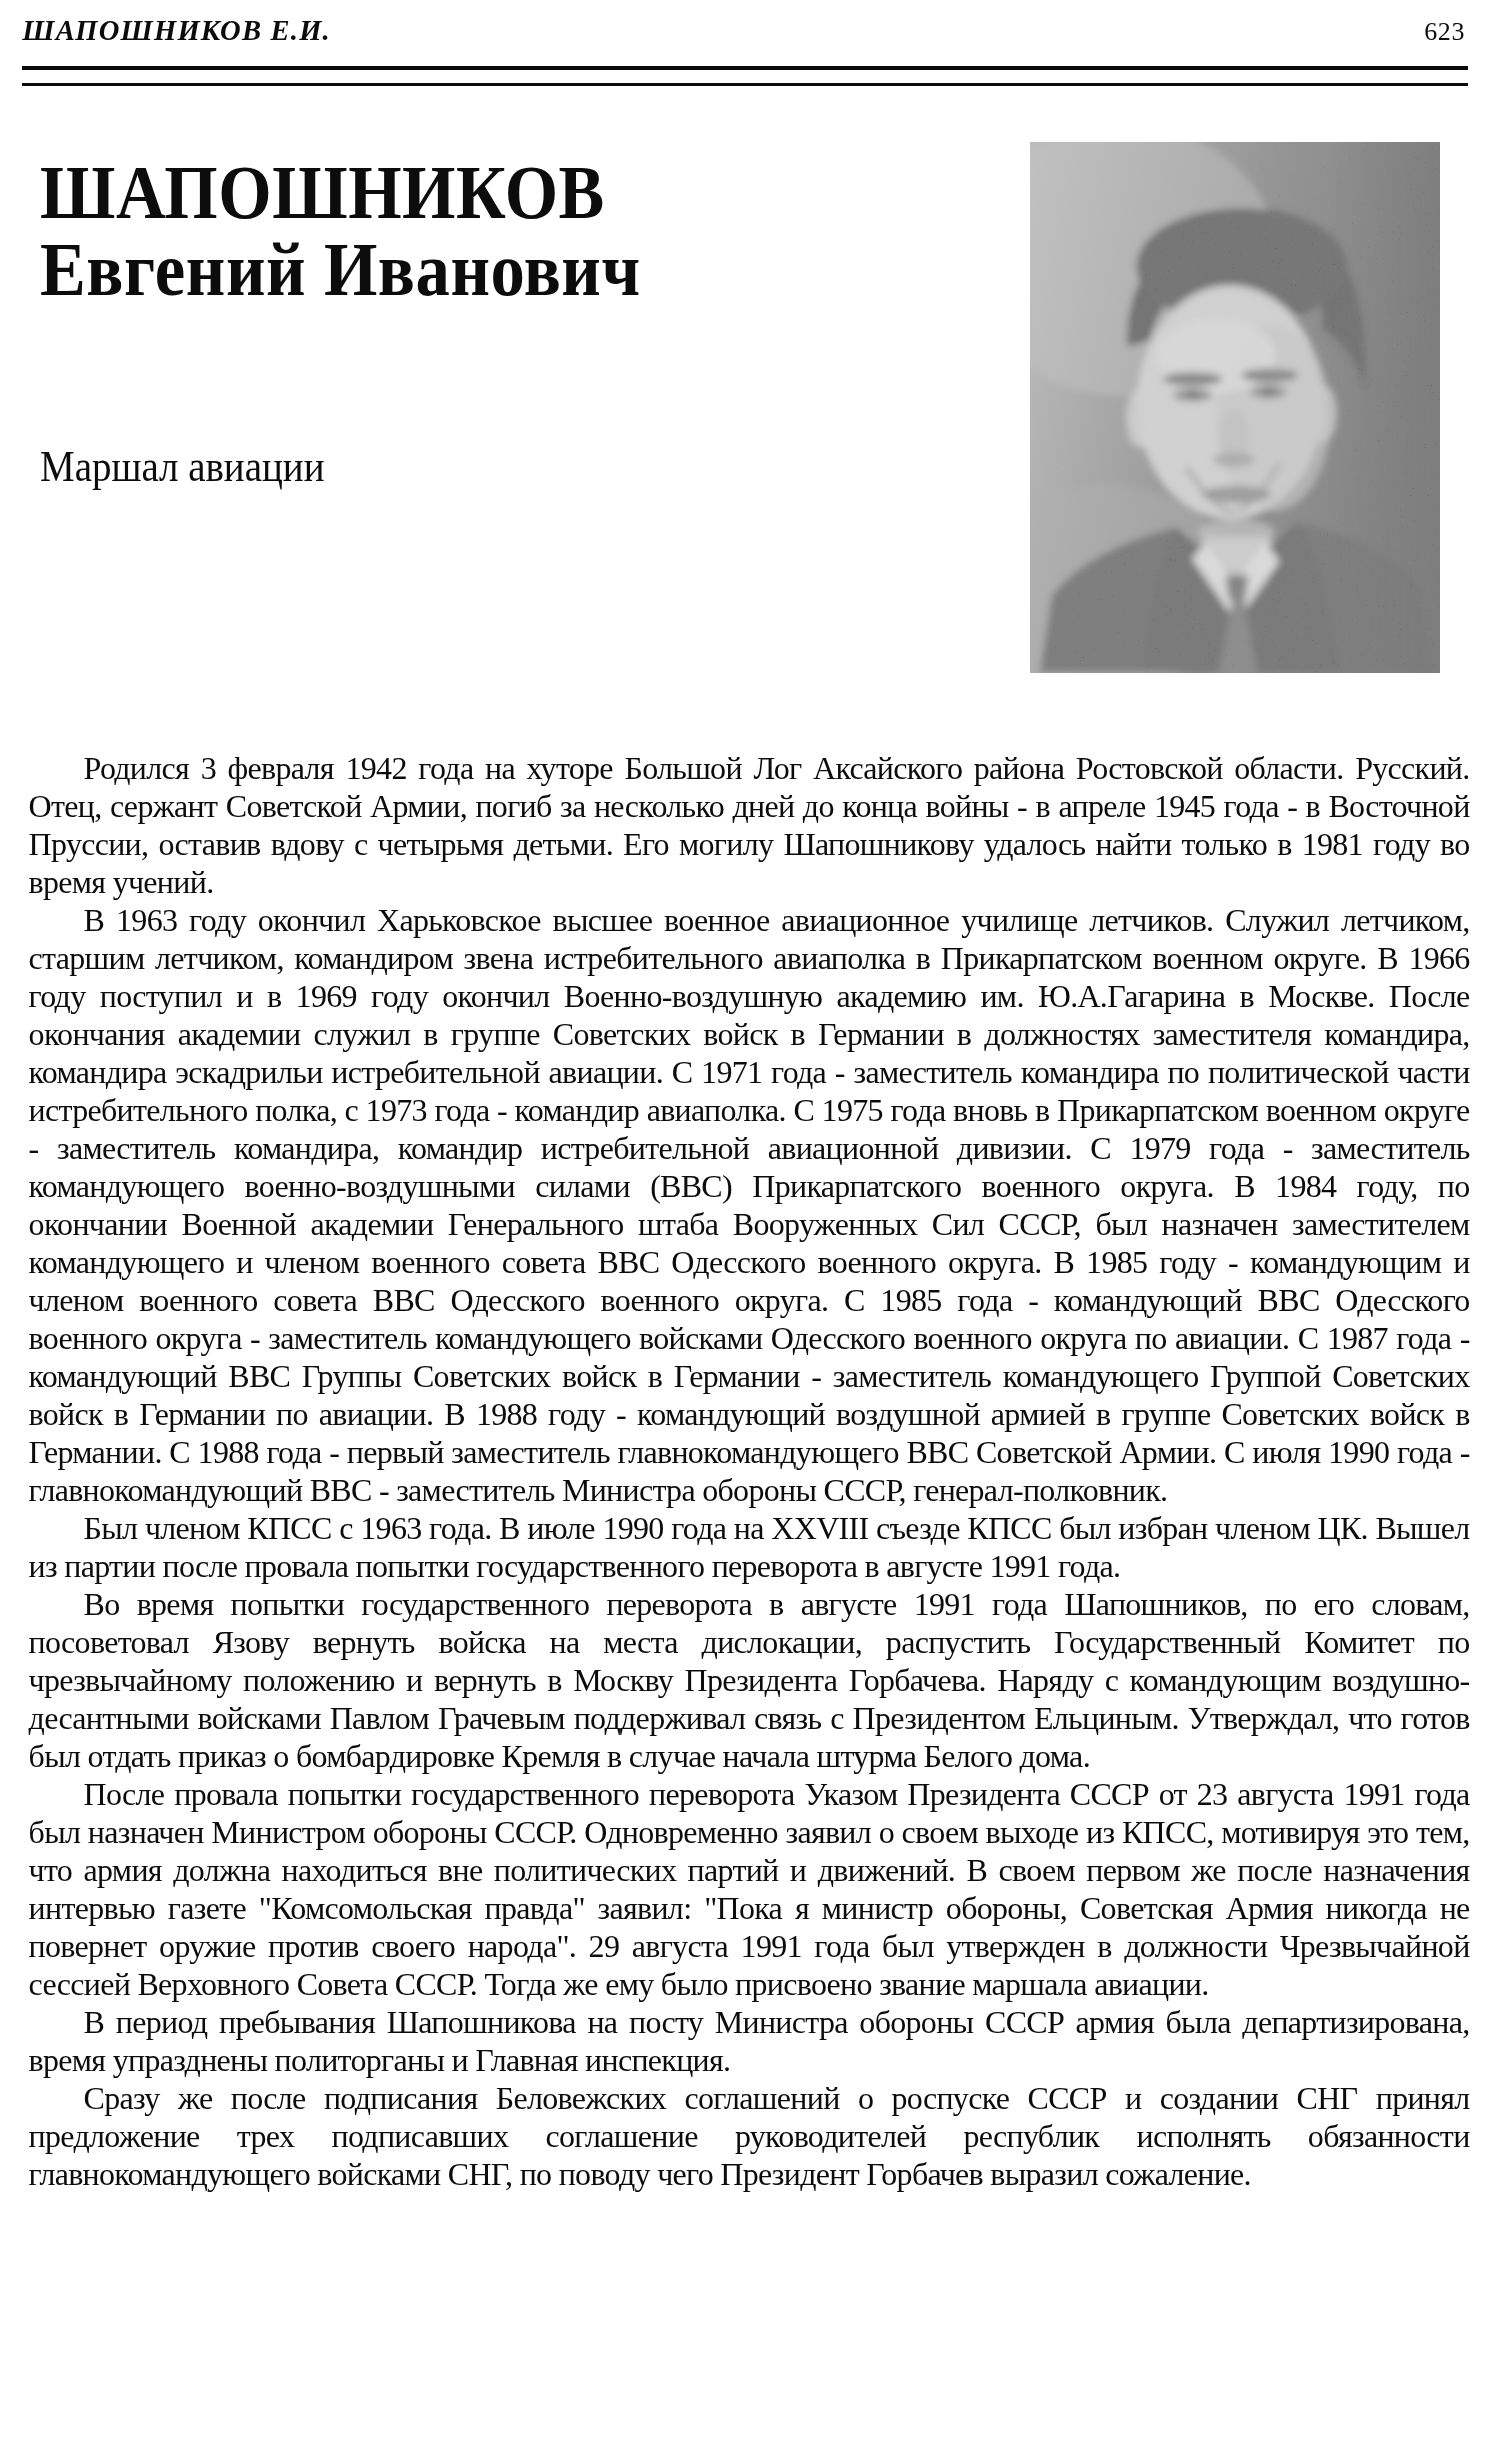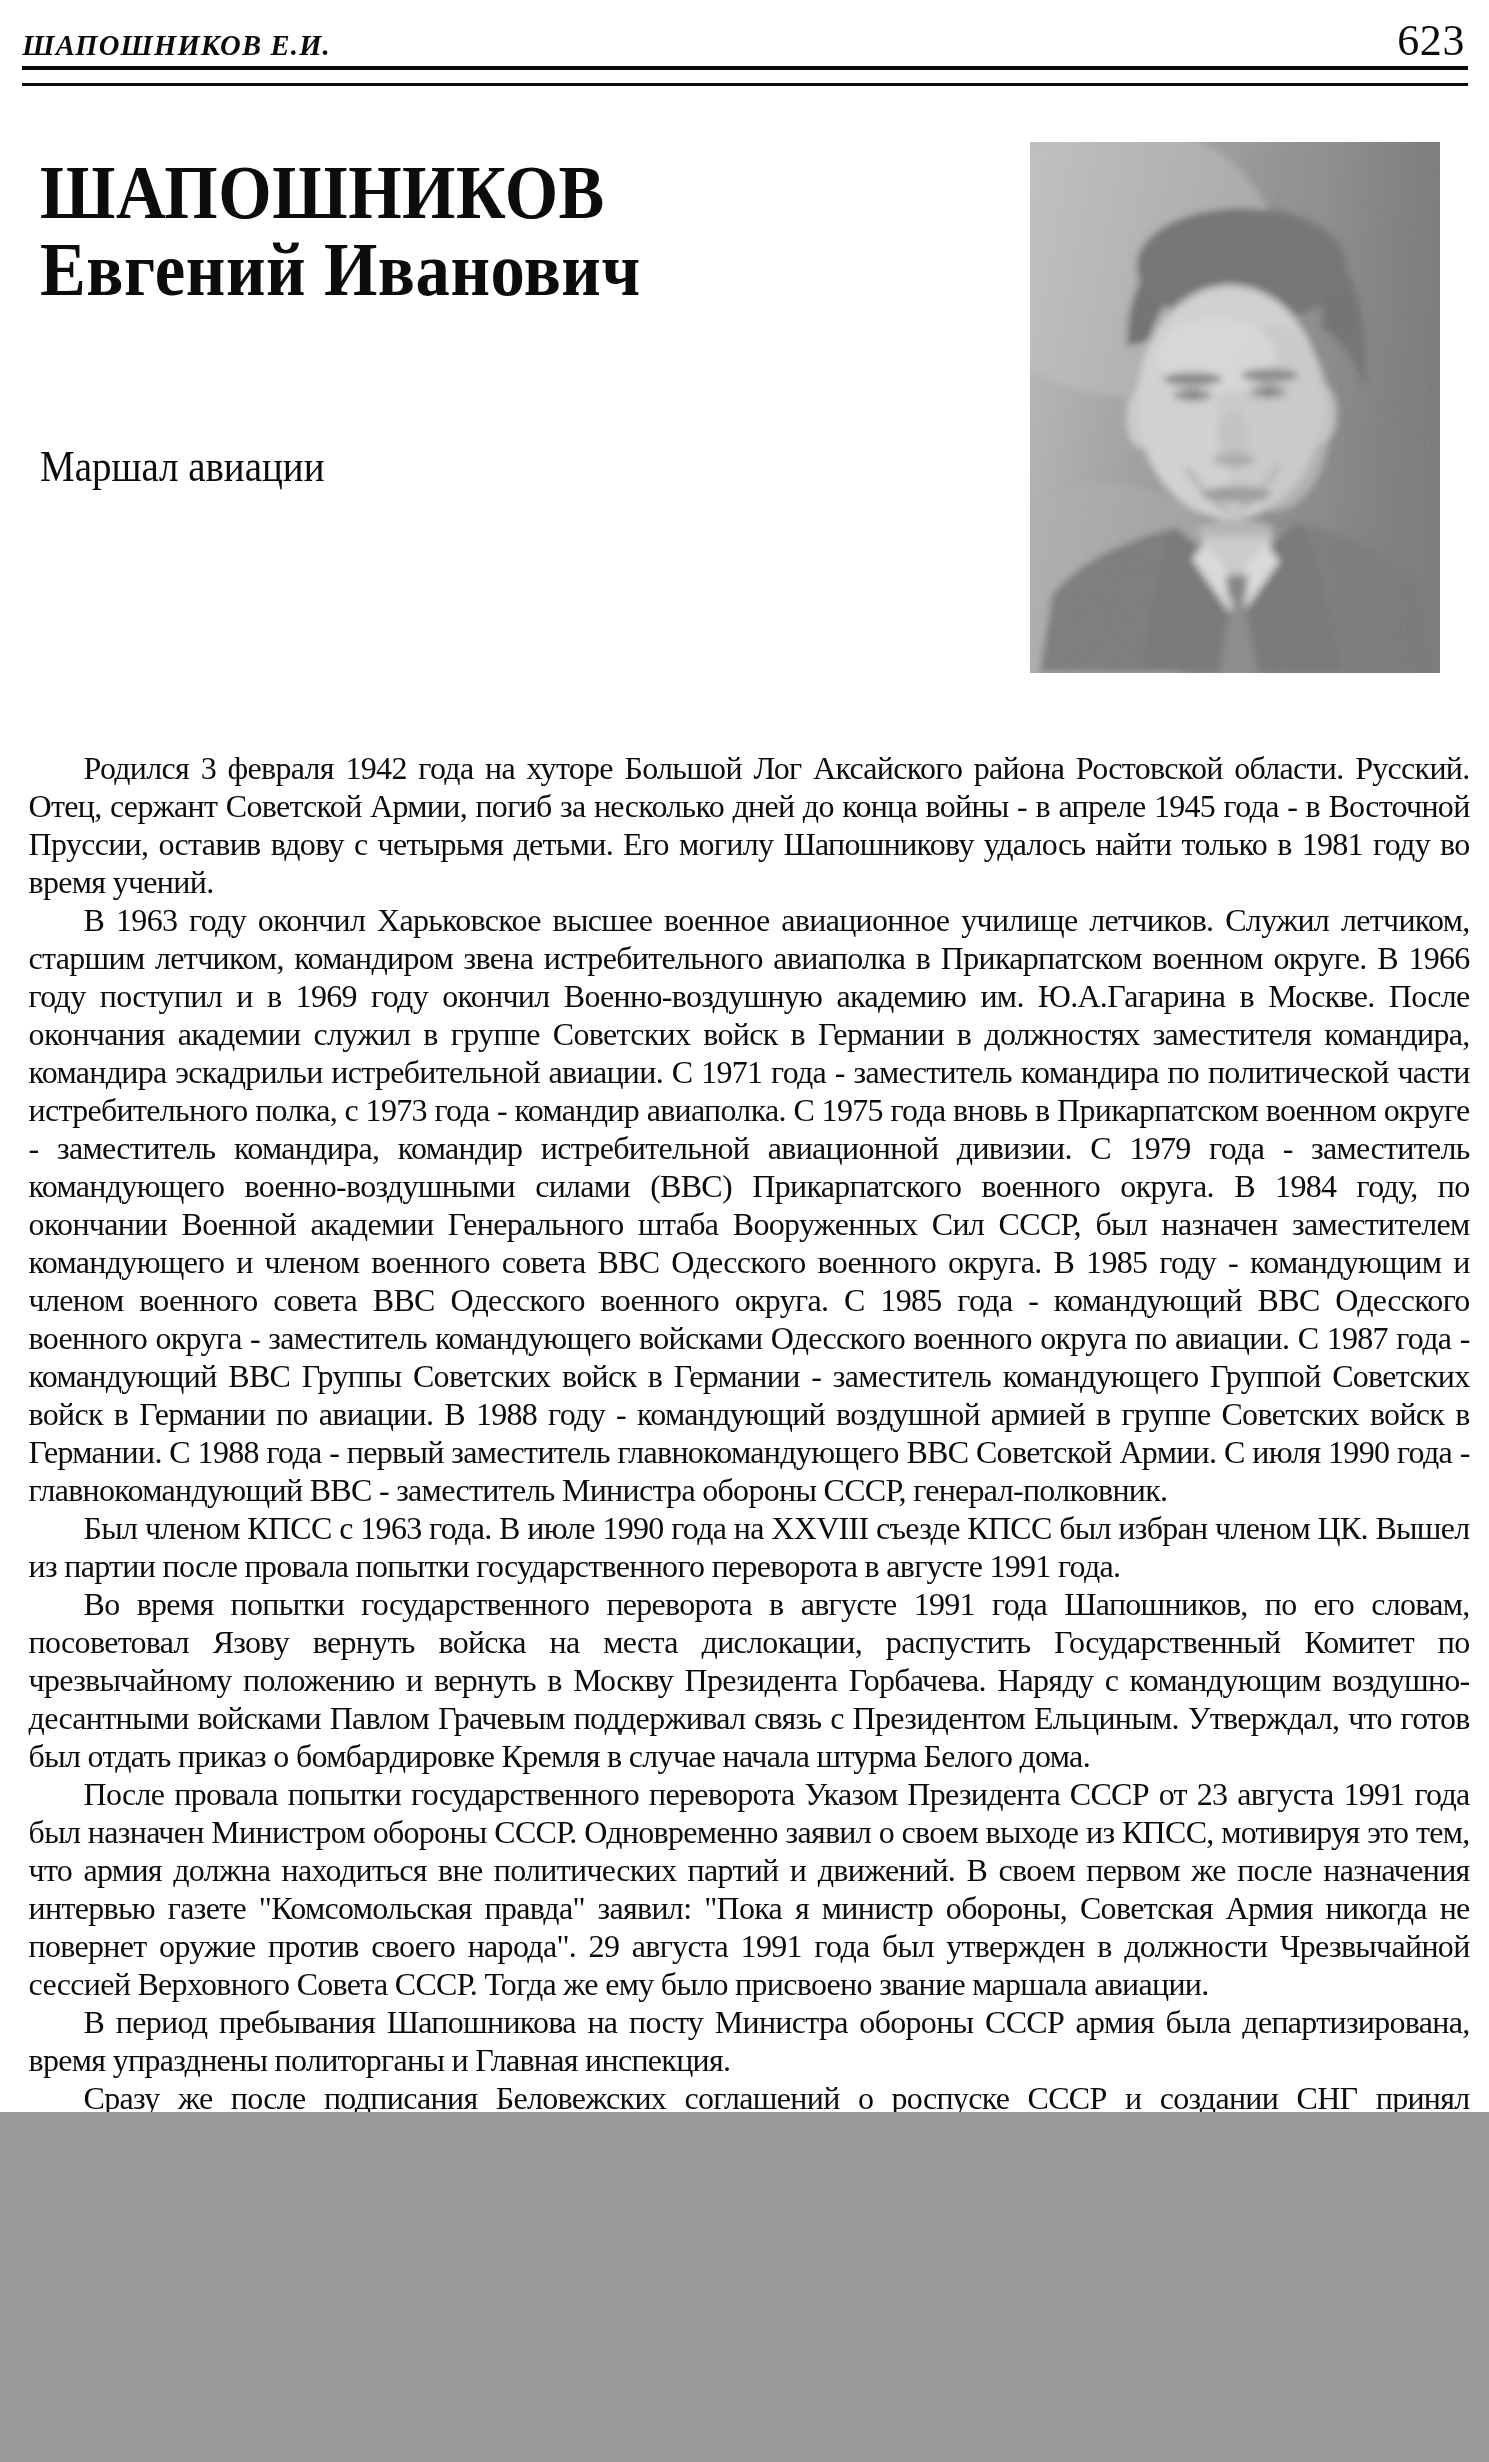--- a/index.html
+++ b/index.html
@@ -1,35 +1,35 @@
 <!DOCTYPE html>
 <html lang="ru" style="font-size:10px"><head>
 <meta charset="utf-8">
 <style>
   html,body { margin:0; padding:0; background:#9a9a9a; }
   .page {
     position:relative;
-    width:1490px; height:2112px;
+    width:1490px; height:2462px;
     margin:0 auto;
     background:#ffffff;
     color:#0c0c0c;
     font-family:"Liberation Serif", serif;
     overflow:hidden;
   }
 
   
   .running-header {
     position:absolute; top:15px; left:22.3px; right:25px;
     display:flex; justify-content:space-between; align-items:baseline;
   }
   .running-title {
     font-style:italic; font-weight:bold;
     font-size:28.6px; letter-spacing:1.2px; white-space:nowrap;
   }
-  .page-number { font-size:44px; letter-spacing:0.6px; }
+  .page-number { font-size:26px; letter-spacing:0.6px; }
 
   
   .double-rule {
     position:absolute; top:66px; left:22.3px; width:1446px; height:13px;
     border-top:4.3px solid #0c0c0c; border-bottom:3.7px solid #0c0c0c;
   }
 
   
   .title-line {
     position:absolute; left:40px;

